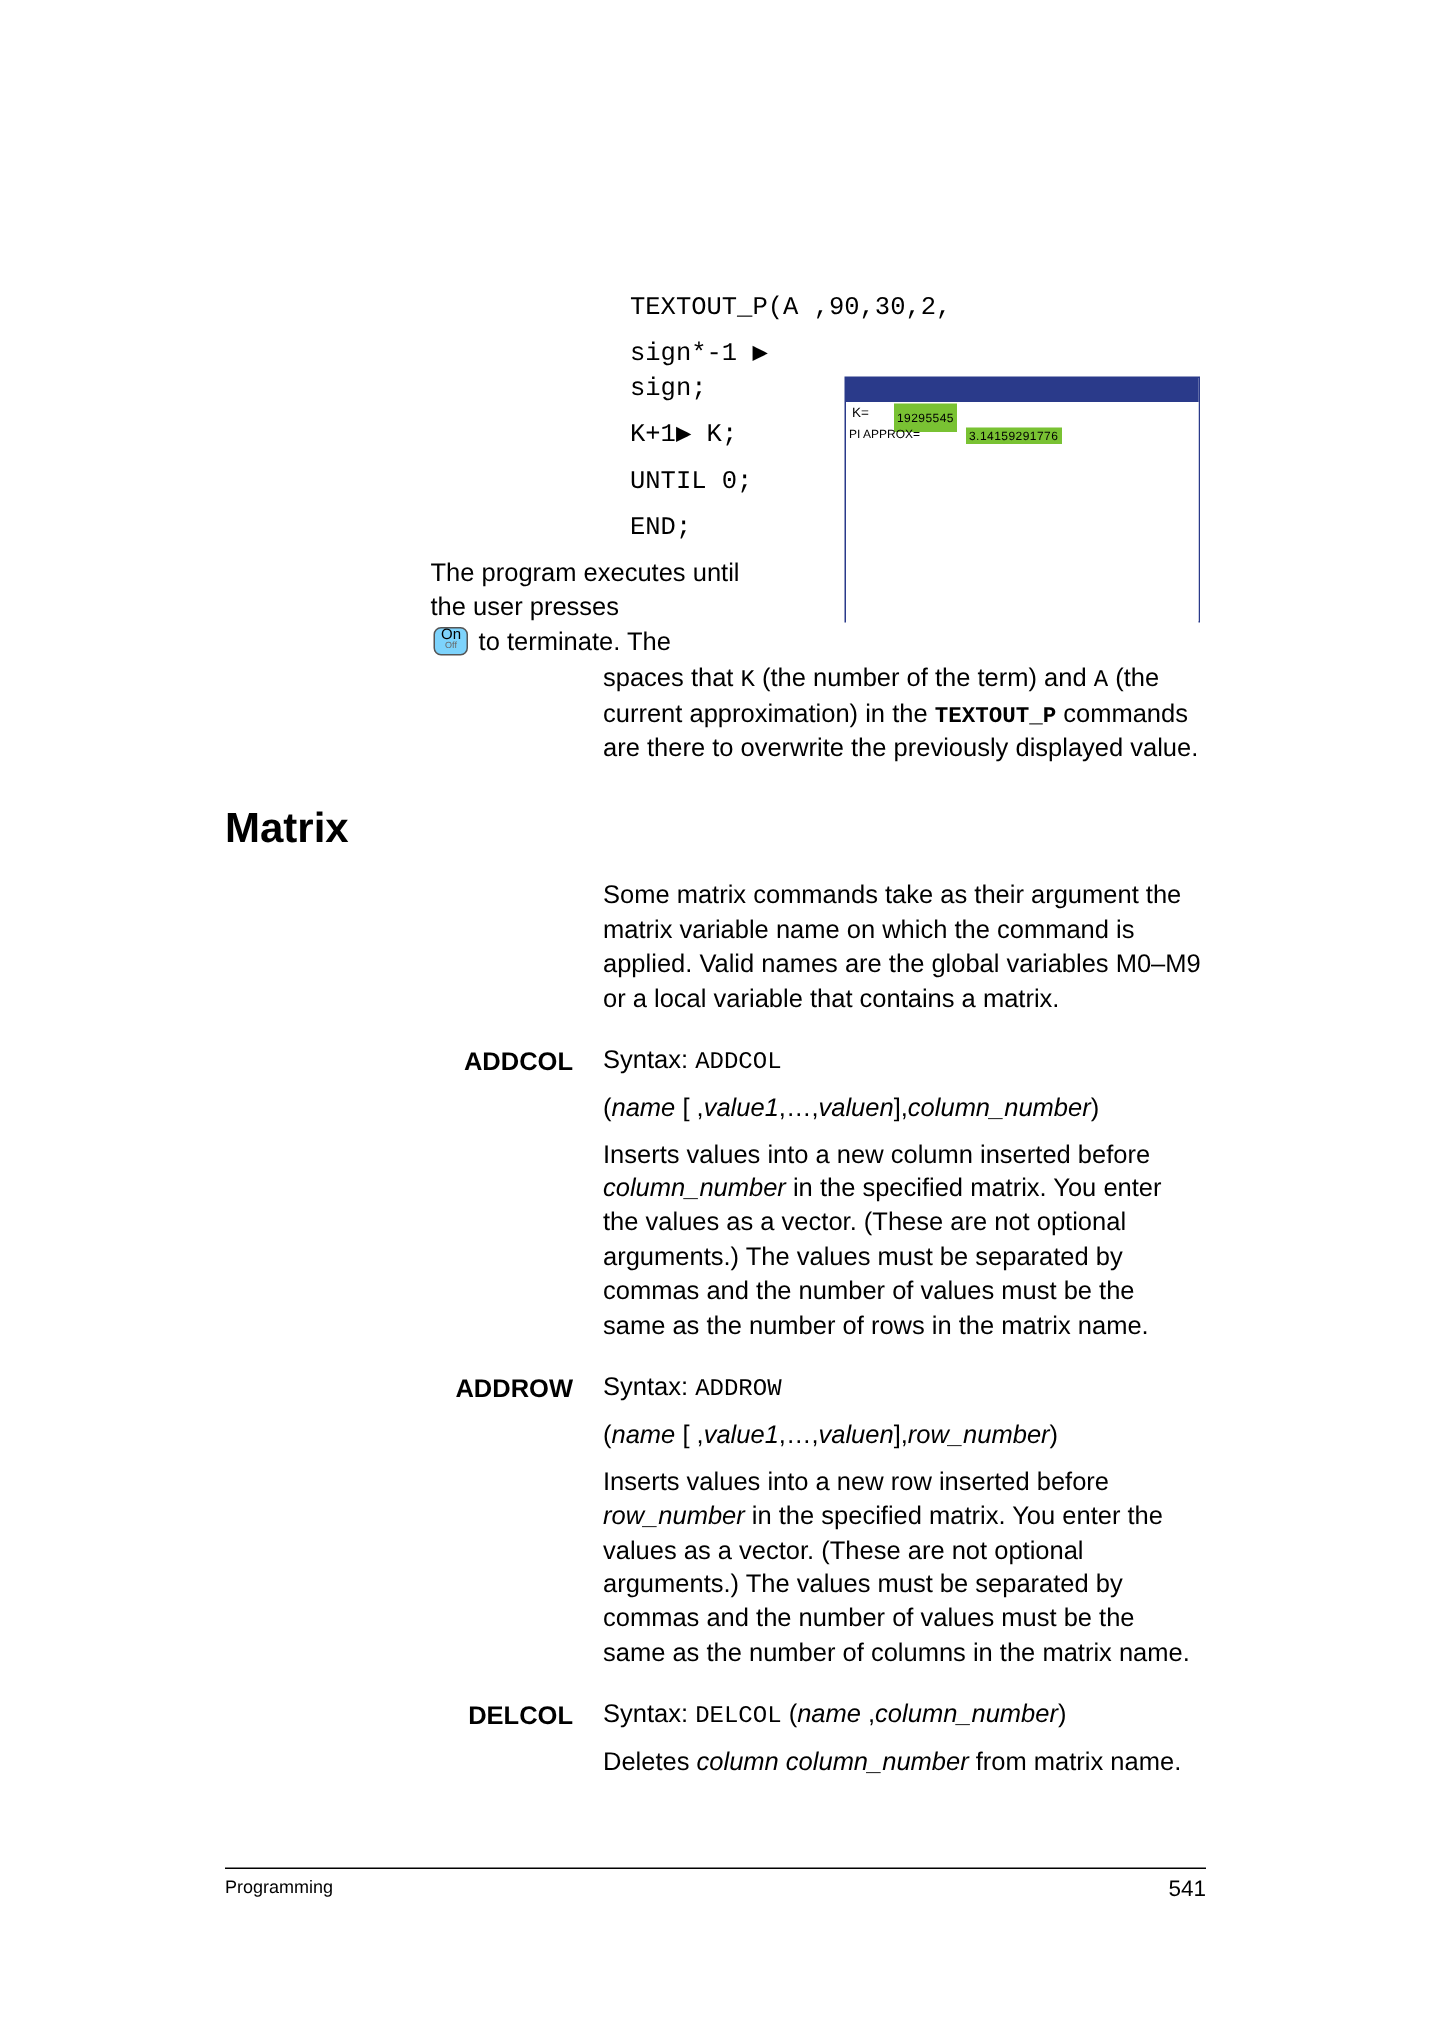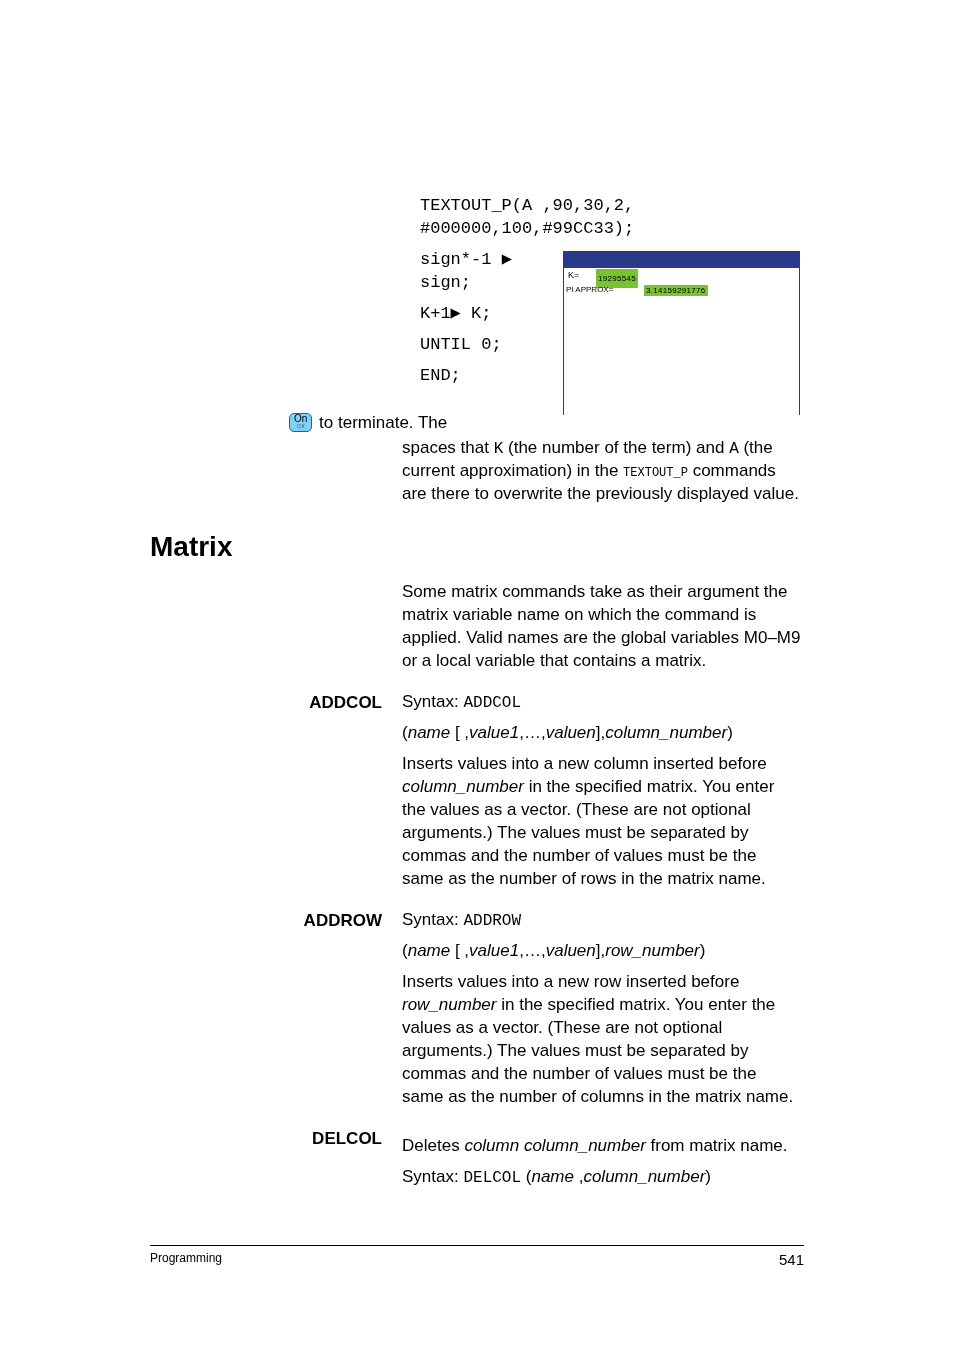--- a/index.html
+++ b/index.html
@@ -149,47 +149,46 @@
   .para { margin-top: 8px; }
   .desc-col .body-text + .body-text { margin-top: 8px; }
 </style>
 </head>
 <body>
 
 <div class="page">
 
   <div style="margin-left:252px; width:400px;">
     <div class="mono code-indent">TEXTOUT_P(A ,90,30,2,</div>
-    <div class="mono code-indent">#000000,100,#99CC33);</div>
     <div class="mono code-indent" style="margin-top:8px;"><span>sign*-1 </span><span class="tri">▶</span></div>
     <div class="mono code-indent">sign;</div>
     <div class="mono code-indent" style="margin-top:8px;"><span>K+1</span><span class="tri">▶</span><span> K;</span></div>
     <div class="mono code-indent" style="margin-top:8px;">UNTIL 0;</div>
     <div class="mono code-indent" style="margin-top:8px;">END;</div>
   </div>
 
   <div class="calc-screen">
     <div class="calc-header"></div>
     <div class="calc-body">
       <span class="calc-k-label">K=</span>
       <span class="calc-k-val">19295545</span>
       <span class="calc-pi-label">PI APPROX=</span>
       <span class="calc-pi-val">3.14159291776</span>
     </div>
   </div>
 
   <div style="width:215px; margin-left:137px; margin-top:6px;">
-    <br>
+    <span class="body-text">The program executes until the user presses </span><br>
     <span class="on-key">
       <span>On</span><span class="sub">Off</span>
     </span><span class="body-text"> to terminate. The</span>
   </div>
 
   <div style="margin-left:252px; width:400px; margin-top:2px;" class="body-text">
-    <span>spaces that </span><span class="mono" style="font-size:16px;">K</span><span> (the number of the term) and </span><span class="mono" style="font-size:16px;">A</span><span> (the current approximation) in the </span><span class="mono" style="font-size:12px;">TEXTOUT_P</span><span> commands are there to overwrite the previously displayed value.</span>
+    <span>spaces that </span><span class="mono" style="font-size:16px;">K</span><span> (the number of the term) and </span><span class="mono" style="font-size:16px;">A</span><span> (the current approximation) in the </span><span class="mono" style="font-size:15px;font-weight:bold;">TEXTOUT_P</span><span> commands are there to overwrite the previously displayed value.</span>
   </div>
 
   <div class="clear"></div>
 
   <div class="section-title">Matrix</div>
 
   <div style="margin-left:252px; width:400px;" class="body-text">Some matrix commands take as their argument the matrix variable name on which the command is applied. Valid names are the global variables M0–M9 or a local variable that contains a matrix.</div>
 
   <div class="entry-row">
     <div class="term-col term-label">ADDCOL</div>
@@ -217,25 +216,25 @@
       </div>
       <div class="body-text para">
         <span>Inserts values into a new row inserted before </span><span class="italic">row_number</span><span> in the specified matrix. You enter the values as a vector. (These are not optional arguments.) The values must be separated by commas and the number of values must be the same as the number of columns in the matrix name.</span>
       </div>
     </div>
   </div>
 
   <div class="entry-row">
     <div class="term-col term-label">DELCOL</div>
     <div class="desc-col">
-      <div class="body-text para">
-        <span>Deletes </span><span class="italic">column column_number</span><span> from matrix name.</span>
-      </div>
       <div class="body-text">
         <span>Syntax: </span><span class="mono" style="font-size:16px;">DELCOL</span><span> (</span><span class="italic">name</span><span> ,</span><span class="italic">column_number</span><span>)</span>
+      </div>
+      <div class="body-text para">
+        <span>Deletes </span><span class="italic">column column_number</span><span> from matrix name.</span>
       </div>
     </div>
   </div>
 
 </div>
 
 <div class="footer">
   <span>Programming</span>
   <span class="pg">541</span>
 </div>

